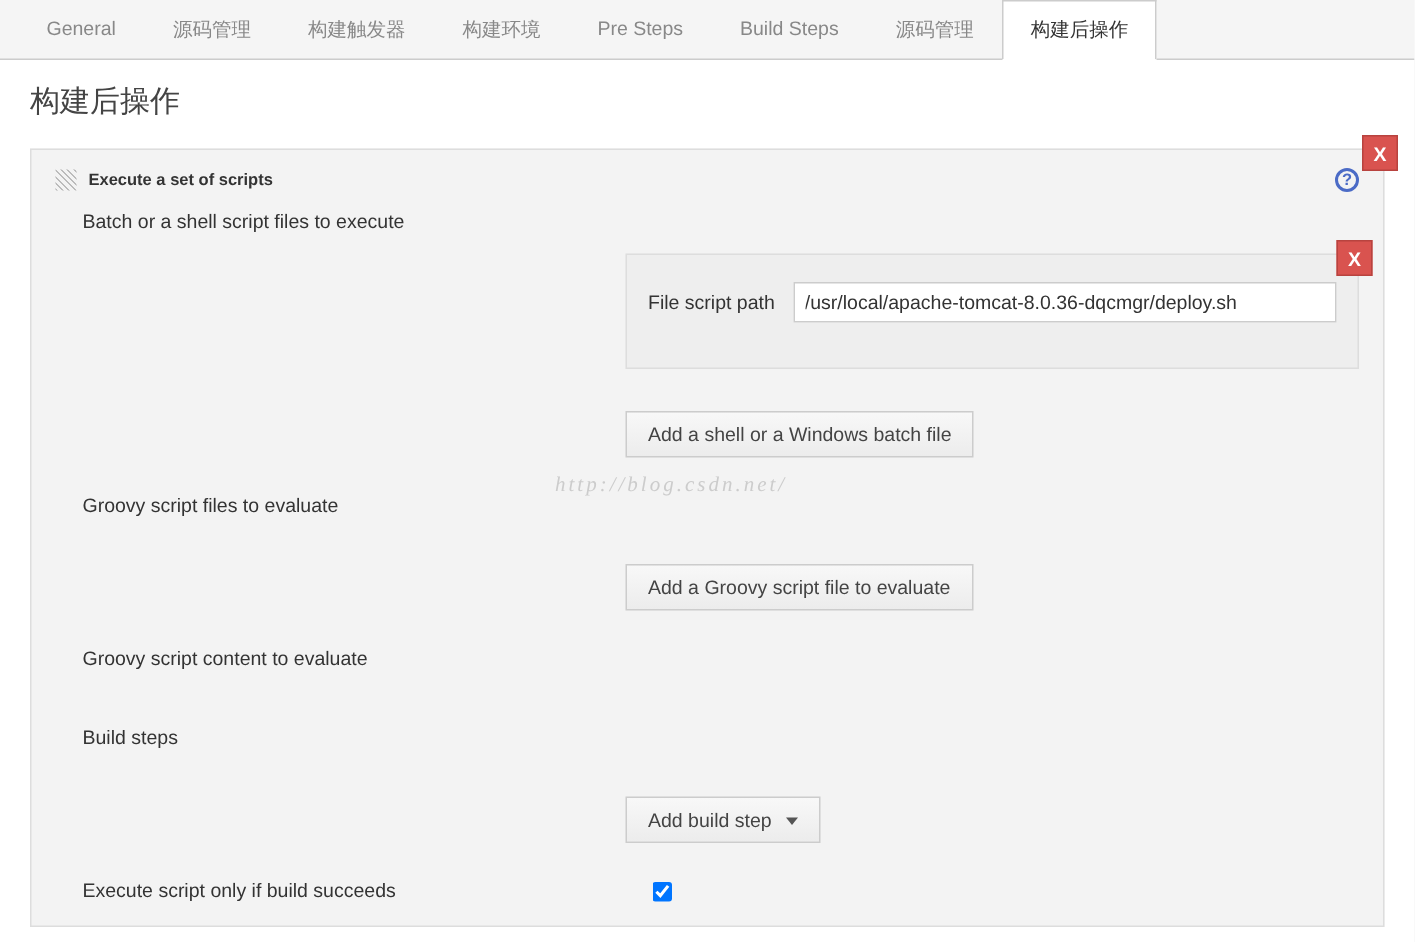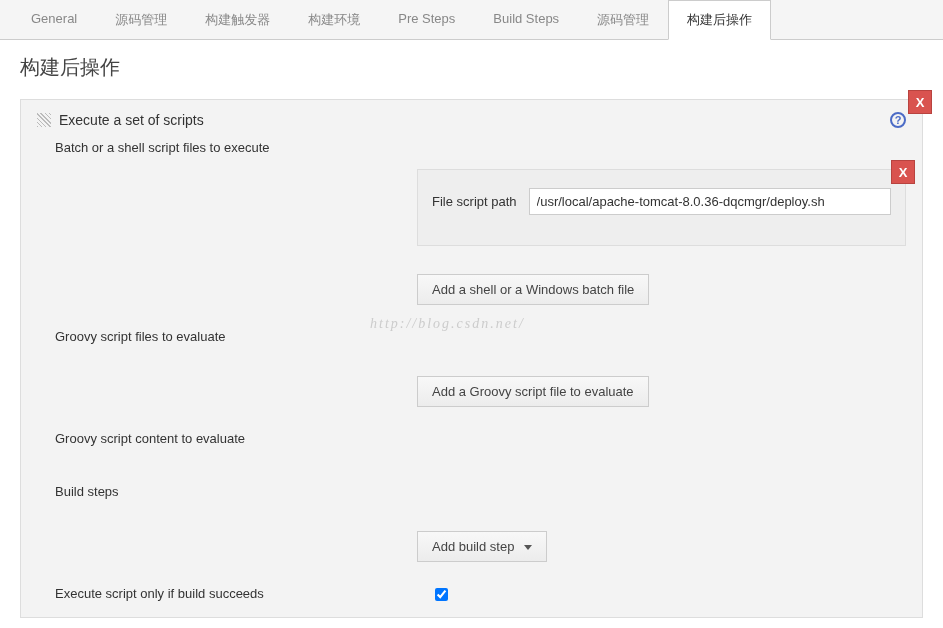--- a/index.html
+++ b/index.html
@@ -7,21 +7,21 @@
     
     .tabs { display: flex; border-bottom: 1px solid #ccc; background: #f5f5f5; padding-left: 12px; }
     .tab { padding: 10px 18px; color: #888; cursor: pointer; border: 1px solid transparent; border-bottom: none; }
     .tab.active { background: #fff; border: 1px solid #ccc; border-bottom: 1px solid #fff; margin-bottom: -1px; color: #333; }
     
     .page-title { font-size: 20px; color: #444; padding: 14px 20px 18px; }
     
     .config-block { margin: 0 20px; border: 1px solid #ddd; background: #f3f3f3; padding: 12px 16px 16px; position: relative; }
     .block-header { display: flex; align-items: center; margin-bottom: 12px; }
     .drag-handle { width: 14px; height: 14px; margin-right: 8px; display: inline-block; background: repeating-linear-gradient(45deg, #bbb 0 1px, transparent 1px 3px); }
-    .block-title { font-weight: normal; font-size: 14px; flex: 1; }
+    .block-title { font-weight: bold; font-size: 11px; flex: 1; }
     .help-icon { width: 16px; height: 16px; border-radius: 50%; border: 2px solid #4b6bc6; color: #4b6bc6; font-size: 11px; font-weight: bold; display: inline-flex; align-items: center; justify-content: center; cursor: pointer; }
     
     .close-x { position: absolute; background: #d9534f; color: #fff; font-weight: bold; width: 24px; height: 24px; display: flex; align-items: center; justify-content: center; cursor: pointer; font-size: 13px; border: 1px solid #b8433f; }
     .outer-close { top: -10px; right: -10px; }
     
     .section-label { color: #333; margin: 4px 0 14px 18px; }
     
     .two-col { display: flex; }
     .left-spacer { width: 380px; flex-shrink: 0; }
     .right-col { flex: 1; }

